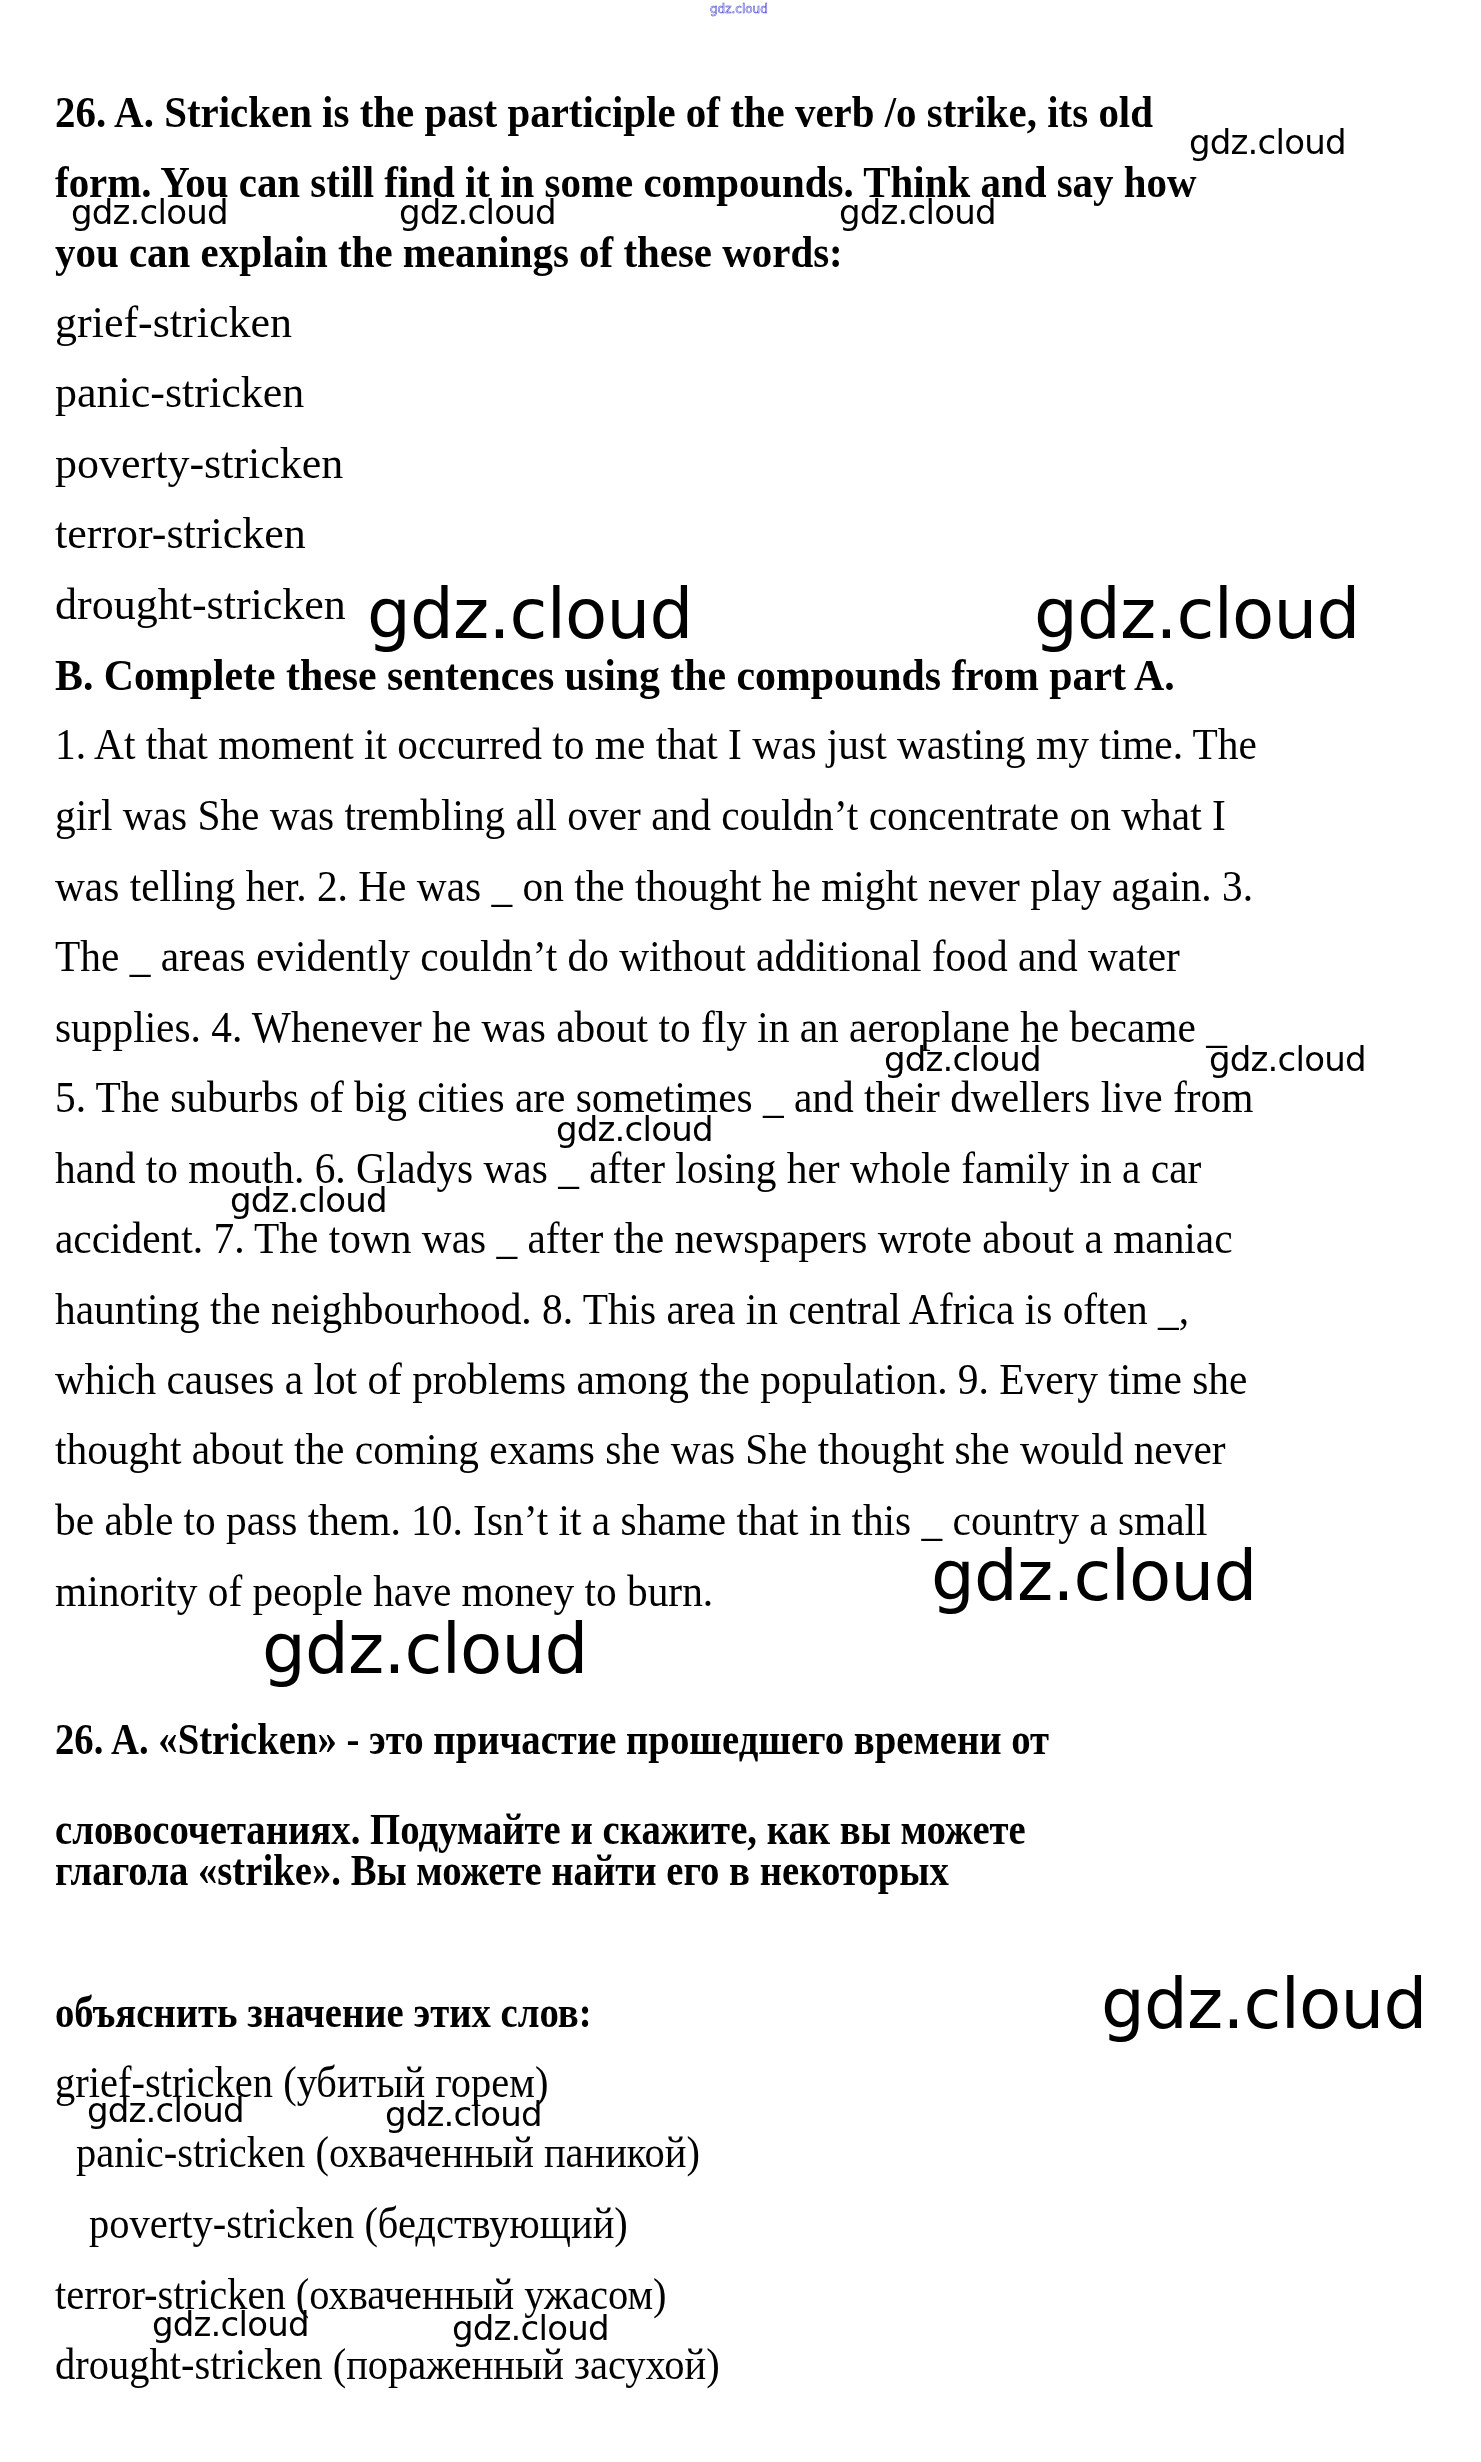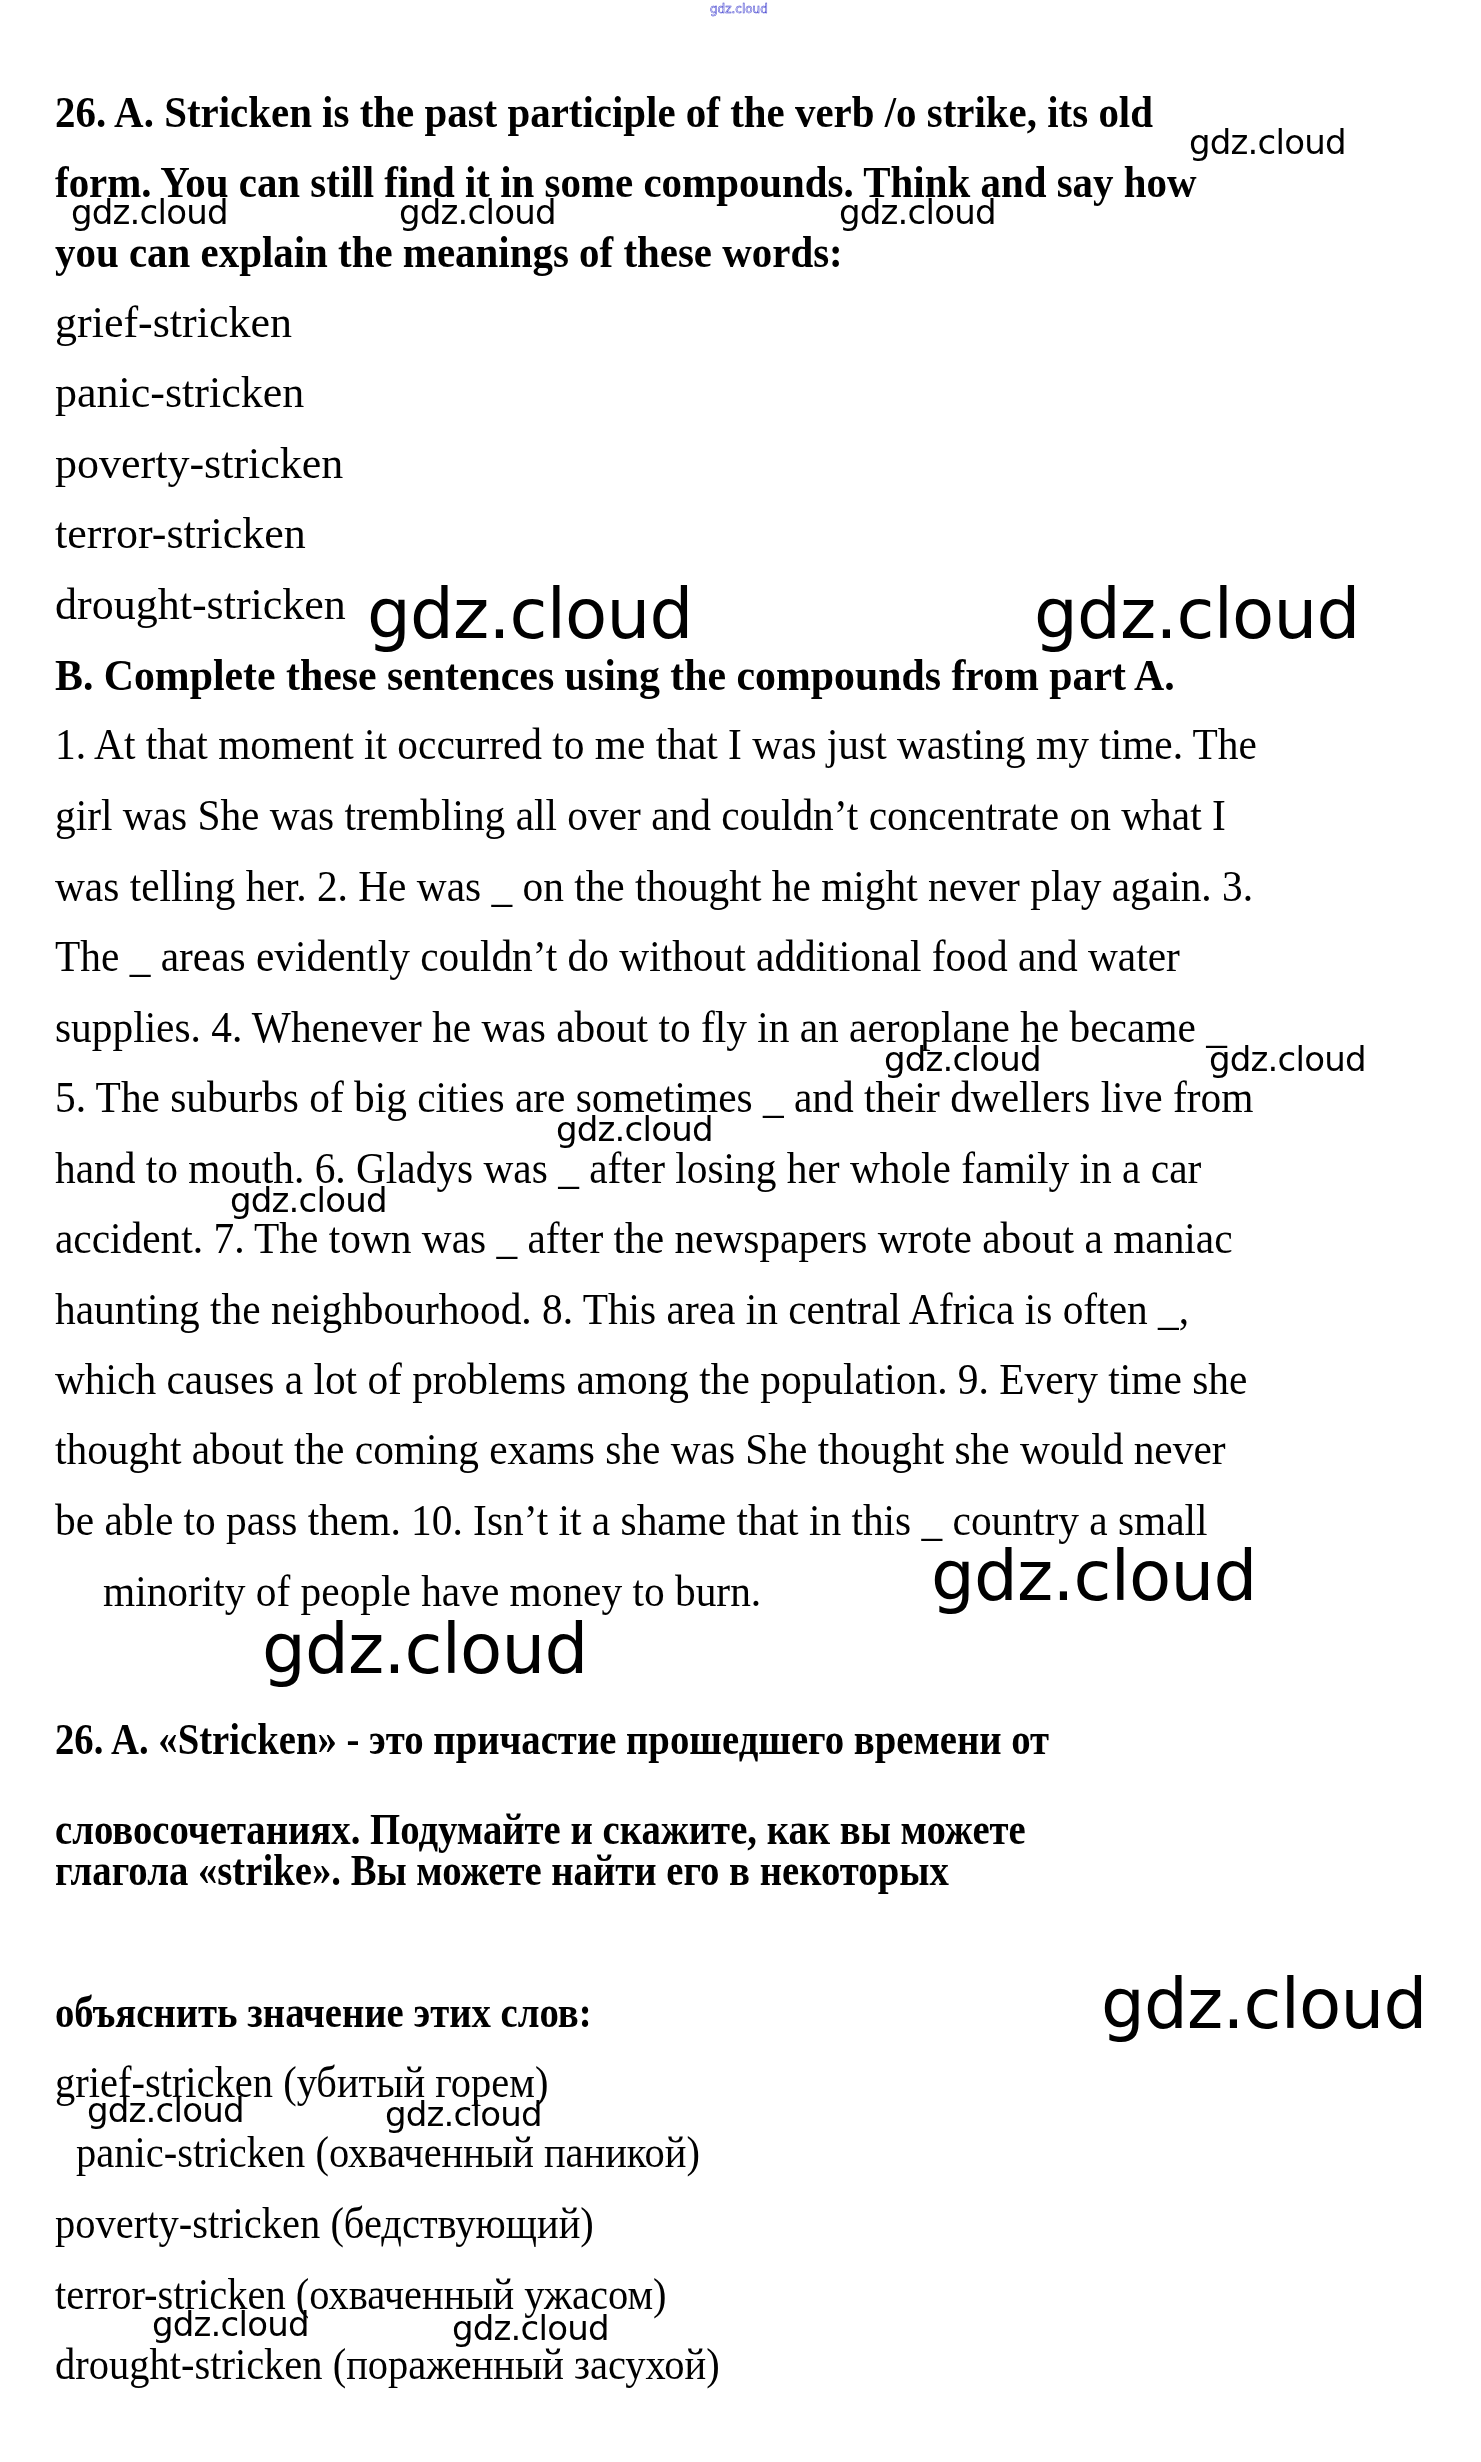--- a/index.html
+++ b/index.html
@@ -39,32 +39,32 @@
   <div class="line" style="top:887px;"><span class="cond" style="transform:scaleX(0.94)">was telling her. 2. He was _ on the thought he might never play again. 3.</span></div>
   <div class="line" style="top:957px;"><span class="cond" style="transform:scaleX(0.94)">The _ areas evidently couldn’t do without additional food and water</span></div>
   <div class="line" style="top:1028px;"><span class="cond" style="transform:scaleX(0.94)">supplies. 4. Whenever he was about to fly in an aeroplane he became _</span></div>
   <div class="line" style="top:1098px;"><span class="cond" style="transform:scaleX(0.94)">5. The suburbs of big cities are sometimes _ and their dwellers live from</span></div>
   <div class="line" style="top:1169px;"><span class="cond" style="transform:scaleX(0.94)">hand to mouth. 6. Gladys was _ after losing her whole family in a car</span></div>
   <div class="line" style="top:1239px;"><span class="cond" style="transform:scaleX(0.94)">accident. 7. The town was _ after the newspapers wrote about a maniac</span></div>
   <div class="line" style="top:1310px;"><span class="cond" style="transform:scaleX(0.94)">haunting the neighbourhood. 8. This area in central Africa is often _,</span></div>
   <div class="line" style="top:1380px;"><span class="cond" style="transform:scaleX(0.94)">which causes a lot of problems among the population. 9. Every time she</span></div>
   <div class="line" style="top:1450px;"><span class="cond" style="transform:scaleX(0.94)">thought about the coming exams she was She thought she would never</span></div>
   <div class="line" style="top:1521px;"><span class="cond" style="transform:scaleX(0.94)">be able to pass them. 10. Isn’t it a shame that in this _ country a small</span></div>
-  <div class="line" style="top:1592px;margin-left:48px;"><span class="cond" style="transform:scaleX(0.94)">minority of people have money to burn.</span></div>
+  <div class="line" style="top:1592px;"><span class="cond" style="transform:scaleX(0.94)">minority of people have money to burn.</span></div>
 </div>
 
 <div>
   <div class="line bold" style="top:1740px;"><span class="cond" style="transform:scaleX(0.88)">26. A. «Stricken» - это причастие прошедшего времени от</span></div>
   <div class="line bold" style="top:1871px;"><span class="cond" style="transform:scaleX(0.88)">глагола «strike». Вы можете найти его в некоторых</span></div>
   <div class="line bold" style="top:1830px;"><span class="cond" style="transform:scaleX(0.88)">словосочетаниях. Подумайте и скажите, как вы можете</span></div>
   <div class="line bold" style="top:2013px;"><span class="cond" style="transform:scaleX(0.88)">объяснить значение этих слов:</span></div>
 
   <div class="line" style="top:2083px;"><span class="cond" style="transform:scaleX(0.92)">grief-stricken (убитый горем)</span></div>
   <div class="line" style="top:2153px;margin-left:21px;"><span class="cond" style="transform:scaleX(0.92)">panic-stricken (охваченный паникой)</span></div>
-  <div class="line" style="top:2224px;"><span class="cond" style="transform:scaleX(0.92)">poverty-stricken (бедствующий)</span></div>
+  <div class="line" style="top:2224px;margin-left:34px;"><span class="cond" style="transform:scaleX(0.92)">poverty-stricken (бедствующий)</span></div>
   <div class="line" style="top:2295px;"><span class="cond" style="transform:scaleX(0.92)">terror-stricken (охваченный ужасом)</span></div>
   <div class="line" style="top:2365px;"><span class="cond" style="transform:scaleX(0.92)">drought-stricken (пораженный засухой)</span></div>
 </div>
 
 <div class="wm wm-s" style="left:1189px; top:142px;">gdz.cloud</div>
 <div class="wm wm-s" style="left:71px; top:212px;">gdz.cloud</div>
 <div class="wm wm-s" style="left:399px; top:212px;">gdz.cloud</div>
 <div class="wm wm-s" style="left:839px; top:212px;">gdz.cloud</div>
 <div class="wm wm-l" style="left:367px; top:614px;">gdz.cloud</div>
 <div class="wm wm-l" style="left:1034px; top:614px;">gdz.cloud</div>

